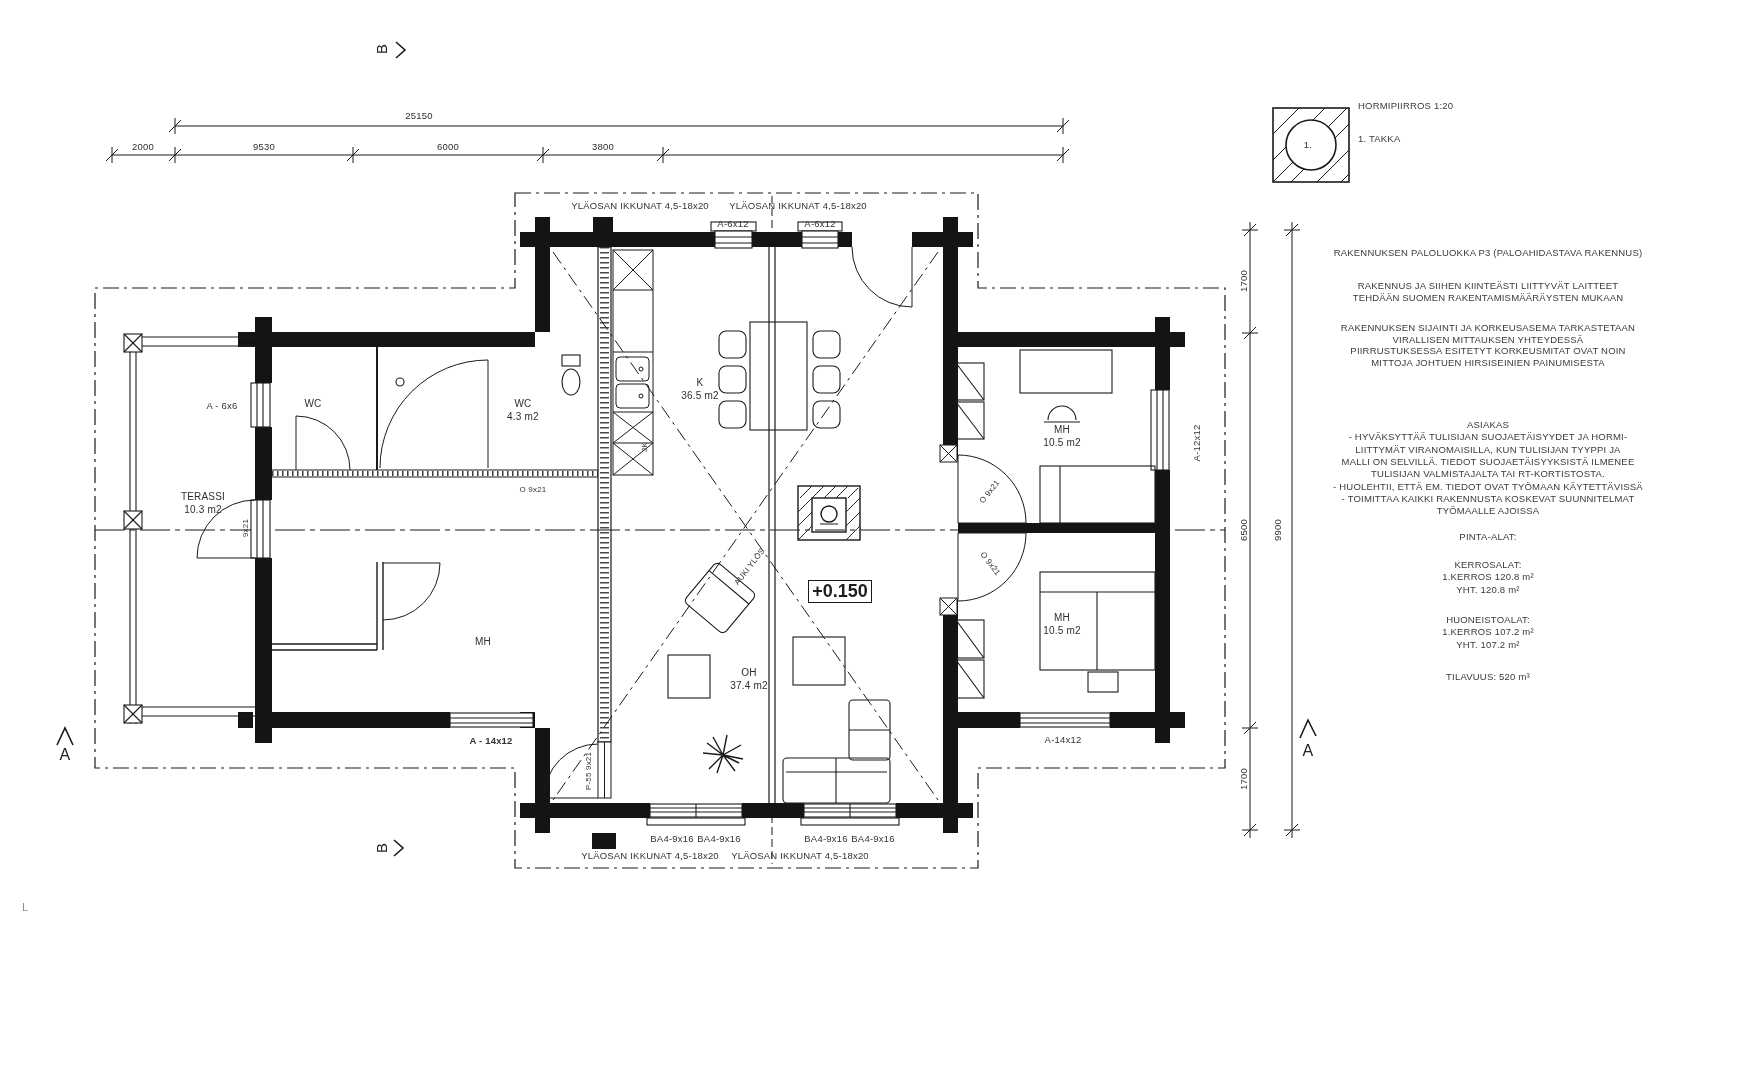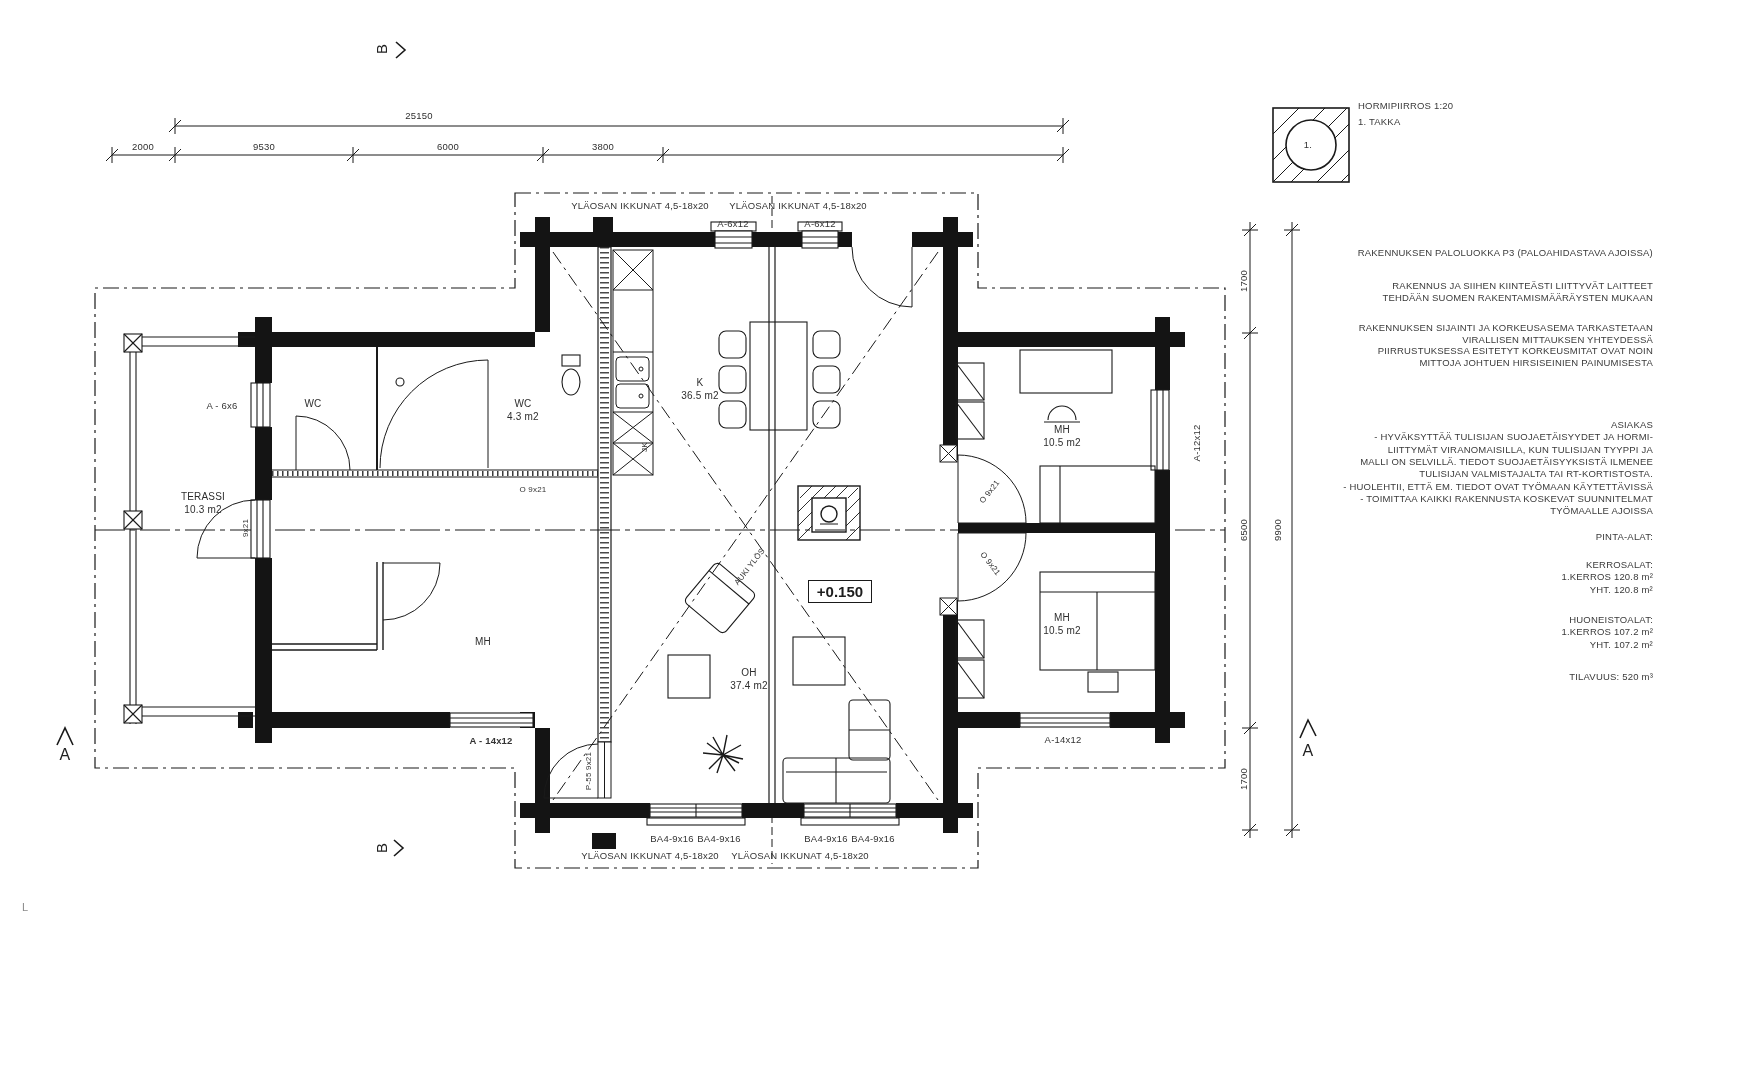--- a/index.html
+++ b/index.html
@@ -1,34 +1,34 @@
 <!DOCTYPE html>
 <html><head>
 <meta charset="utf-8">
 <style>
   html,body{margin:0;padding:0;background:#e8e8e8;}
   .page{position:relative;width:1752px;height:1080px;background:#ffffff;overflow:hidden;
         font-family:"Liberation Sans", sans-serif;color:#2b2b2b;}
   svg{position:absolute;left:0;top:0;}
   .lbl{position:absolute;transform:translate(-50%,-50%);white-space:pre-line;text-align:center;
        font-size:9.5px;line-height:1.25;color:#333;letter-spacing:.2px;}
-  .lbl-left{position:absolute;white-space:pre-line;text-align:right;font-size:9.5px;
+  .lbl-left{position:absolute;white-space:pre-line;text-align:center;font-size:9.5px;
        line-height:1.3;color:#3a3a3a;letter-spacing:.2px;}
   .rot90{transform:translate(-50%,-50%) rotate(-90deg);}
   .rotm52{transform:translate(-50%,-50%) rotate(-52deg);}
   .rotp52{transform:translate(-50%,-50%) rotate(52deg);}
   .dim{font-size:9.5px;color:#2e2e2e;}
   .room{font-size:10px;color:#2e2e2e;}
   .room span{display:block;}
   .tiny{font-size:8px;}
   .sec{font-size:16px;color:#222;}
   .secrot{transform:translate(-50%,-50%) rotate(-90deg);font-size:15px;color:#222;}
   .notes-block .para{position:absolute;width:330px;}
   .level-box{position:absolute;left:808px;top:580px;width:62px;height:21px;border:1.6px solid #1a1a1a;
-       display:flex;align-items:center;justify-content:center;font-size:15px;font-weight:600;color:#1d1d1d;background:#fff;}
+       display:flex;align-items:center;justify-content:center;font-size:18px;font-weight:600;color:#1d1d1d;background:#fff;}
   .stray{position:absolute;font-size:11px;color:#8a8a8a;}
 </style>
 </head>
 <body>
 
 <div class="page">
 
 <svg width="1752" height="1080" viewBox="0 0 1752 1080">
 
   <g stroke="#1a1a1a" stroke-width="1.2" fill="none" stroke-dasharray="16 5 3 5">
@@ -351,25 +351,25 @@
 <div class="lbl dim" style="left:264px;top:147px">9530</div>
 <div class="lbl dim" style="left:448px;top:147px">6000</div>
 <div class="lbl dim" style="left:603px;top:147px">3800</div>
 
 <div class="lbl dim rot90" style="left:1244px;top:281px">1700</div>
 <div class="lbl dim rot90" style="left:1244px;top:530px">6500</div>
 <div class="lbl dim rot90" style="left:1244px;top:779px">1700</div>
 <div class="lbl dim rot90" style="left:1278px;top:530px">9900</div>
 
 <div class="lbl-left" style="left:1358px;top:100px">HORMIPIIRROS 1:20</div>
-<div class="lbl-left" style="left:1358px;top:116px">1. TAKKA</div>
+<div class="lbl-left" style="left:1358px;top:133px">1. TAKKA</div>
 <div class="lbl" style="left:1308px;top:145px">1.</div>
 
 <div class="notes-block">
-  <div class="lbl-left para" style="left:1323px;top:247px">RAKENNUKSEN PALOLUOKKA P3 (PALOAHIDASTAVA AJOISSA)</div>
+  <div class="lbl-left para" style="left:1323px;top:247px">RAKENNUKSEN PALOLUOKKA P3 (PALOAHIDASTAVA RAKENNUS)</div>
   <div class="lbl-left para" style="left:1323px;top:280px">RAKENNUS JA SIIHEN KIINTEÄSTI LIITTYVÄT LAITTEET
 TEHDÄÄN SUOMEN RAKENTAMISMÄÄRÄYSTEN MUKAAN</div>
   <div class="lbl-left para" style="left:1323px;top:322px">RAKENNUKSEN SIJAINTI JA KORKEUSASEMA TARKASTETAAN
 VIRALLISEN MITTAUKSEN YHTEYDESSÄ</div>
   <div class="lbl-left para" style="left:1323px;top:345px">PIIRRUSTUKSESSA ESITETYT KORKEUSMITAT OVAT NOIN
 MITTOJA JOHTUEN HIRSISEINIEN PAINUMISESTA</div>
   <div class="lbl-left para" style="left:1323px;top:419px">ASIAKAS
 - HYVÄKSYTTÄÄ TULISIJAN SUOJAETÄISYYDET JA HORMI-
 LIITTYMÄT VIRANOMAISILLA, KUN TULISIJAN TYYPPI JA
 MALLI ON SELVILLÄ. TIEDOT SUOJAETÄISYYKSISTÄ ILMENEE

